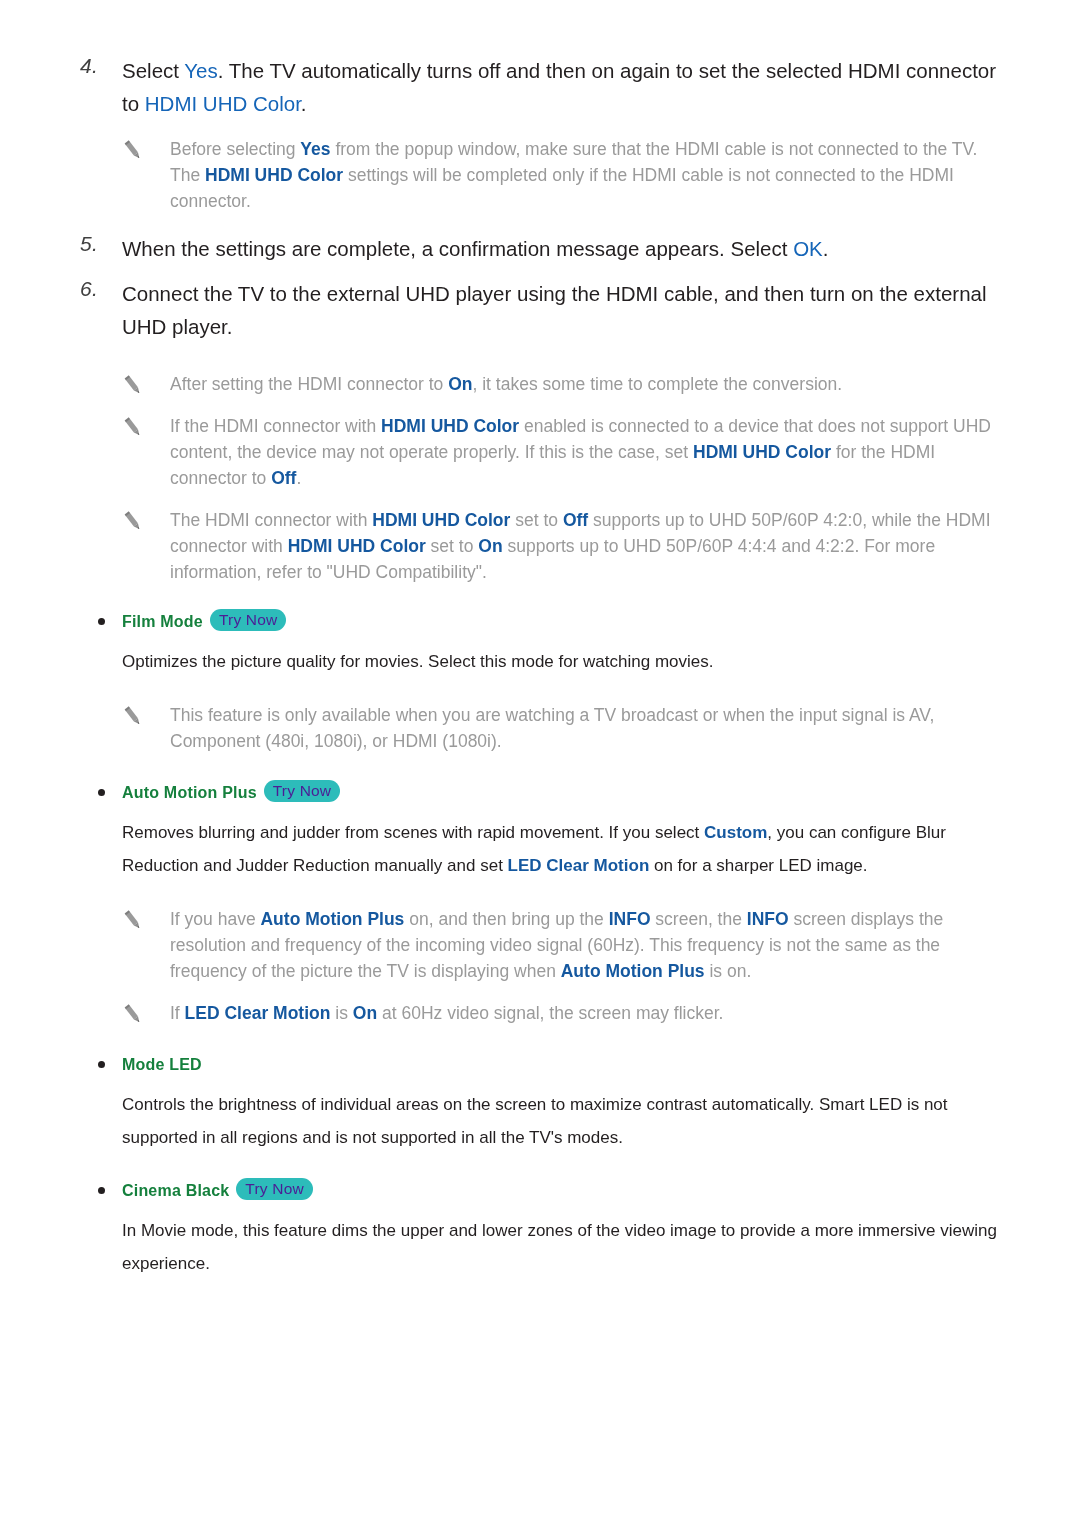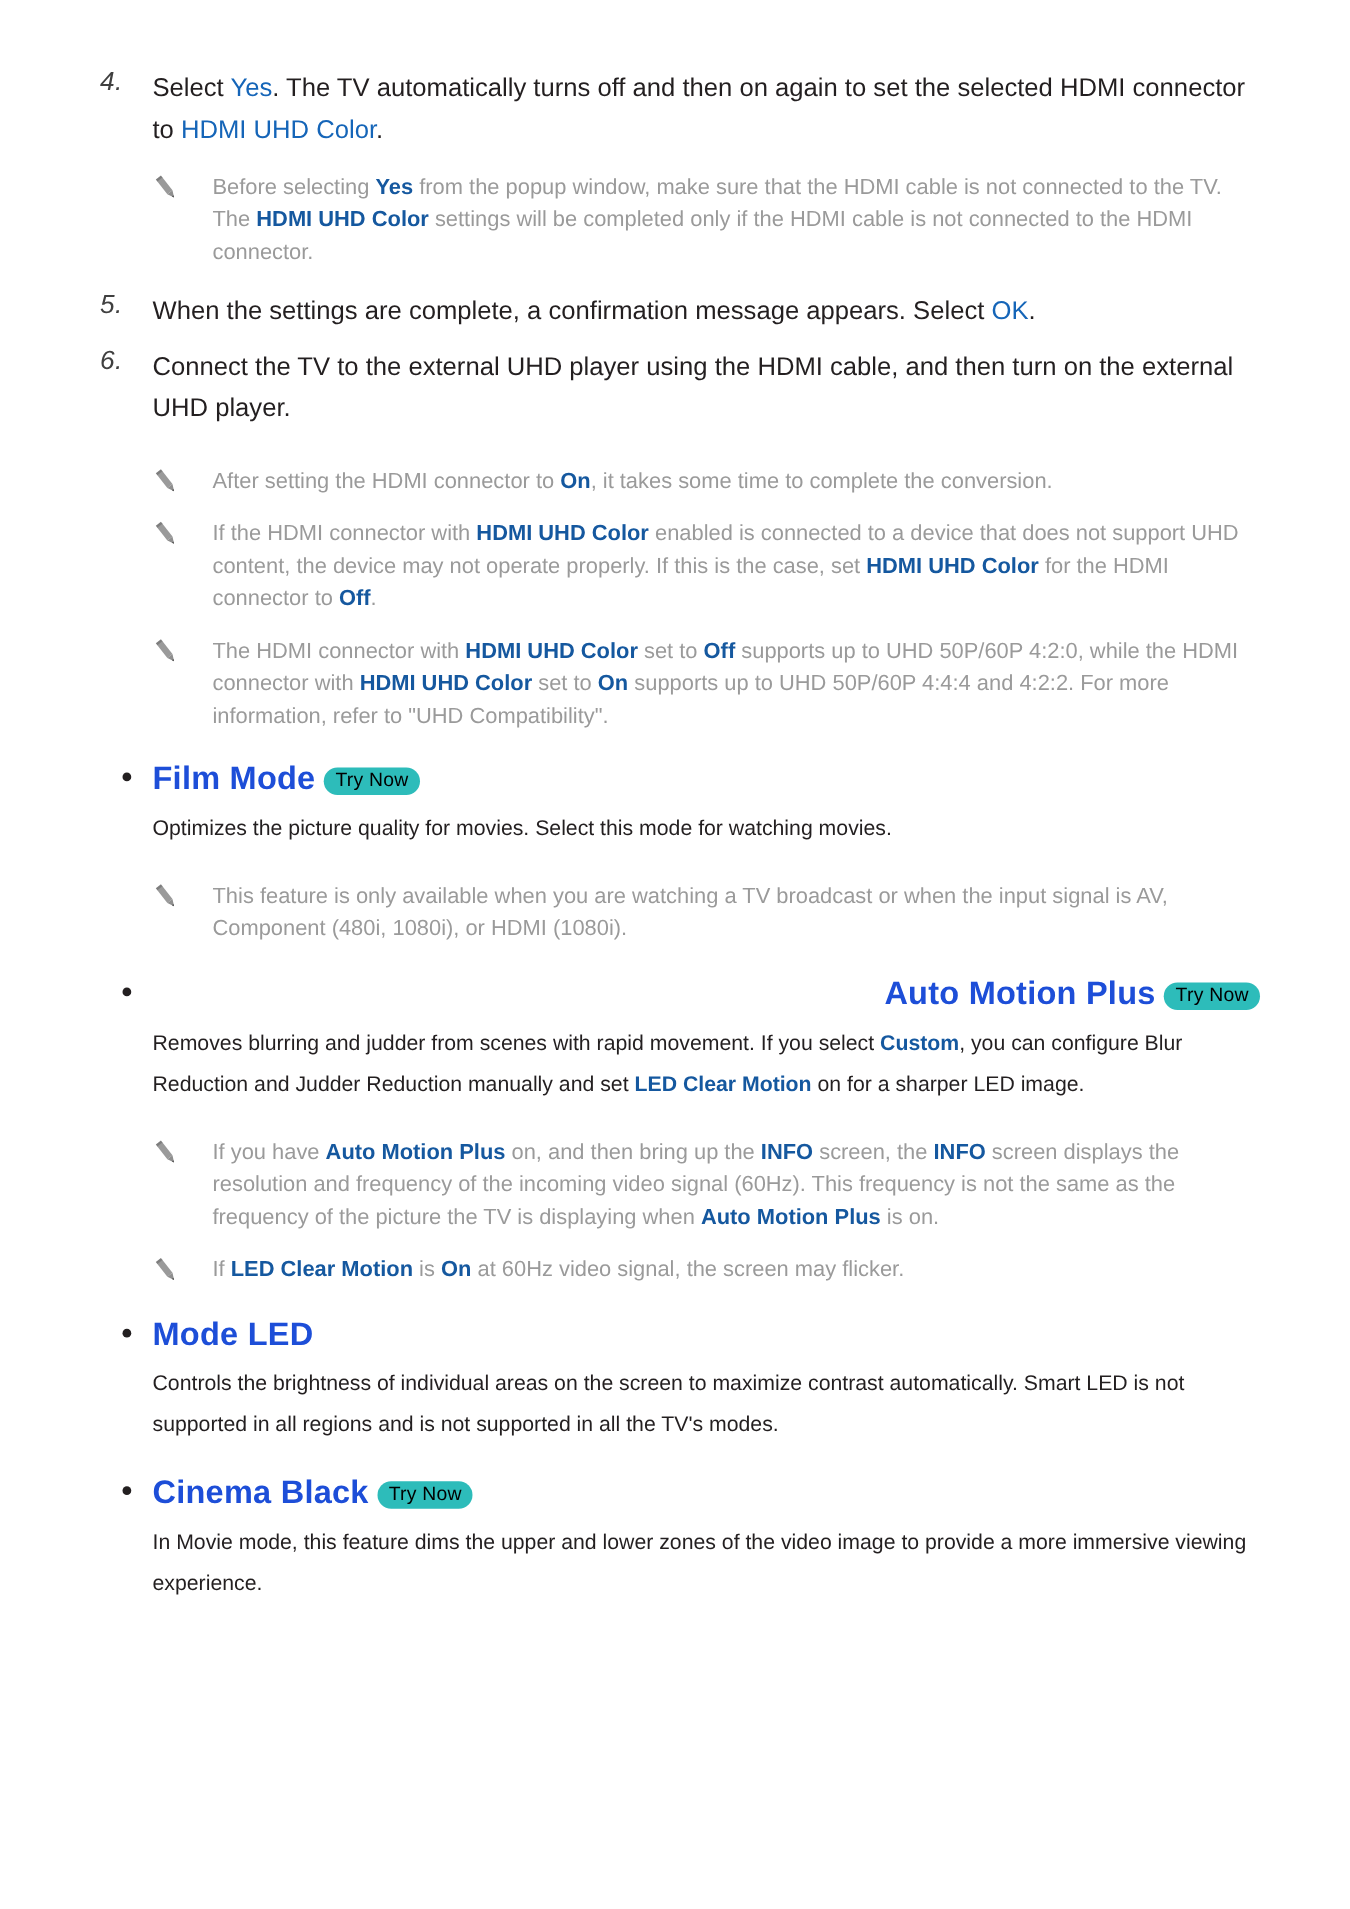--- a/index.html
+++ b/index.html
@@ -76,31 +76,31 @@
   .feature-bullet {
     position: absolute;
     left: 26px;
     top: 11px;
     width: 7px;
     height: 7px;
     border-radius: 50%;
     background: #231f20;
   }
   .feature-title {
-    font-size: 26px;
+    font-size: 16px;
     line-height: 30px;
     font-weight: bold;
-    color: #1d4ed8;
+    color: #15803d;
     letter-spacing: 0.2px;
     display: inline;
   }
   .badge {
     display: inline-block;
     background: #2dbcba;
-    color: #000000;
+    color: #4c1d95;
     font-size: 15.5px;
     line-height: 19px;
     font-weight: normal;
     border-radius: 11px;
     padding: 1px 9px 2px 9px;
     margin-left: 7px;
     position: relative;
     top: -2px;
     letter-spacing: 0.2px;
     white-space: nowrap;
@@ -206,21 +206,21 @@
           <rect x="11" y="3.5" width="5.2" height="13.5" fill="#9a9a9a"></rect>
           <rect x="11" y="2" width="5.2" height="2" fill="#7d7d7d"></rect>
           <polygon points="11,17 16.2,17 13.6,22.4" fill="#8f8f8f"></polygon>
           <polygon points="12.8,20.6 14.4,20.6 13.6,22.4" fill="#4d4d4d"></polygon>
         </g>
       </svg>
     </span>
     <span class="note-text"><span>This feature is only available when you are watching a TV broadcast or when the input signal is AV, Component (480i, 1080i), or HDMI (1080i).</span></span>
   </div>
 
-  <div class="feature" style="margin-top:24px;text-align:right;">
+  <div class="feature" style="margin-top:24px;">
     <span class="feature-bullet"></span>
     <span class="feature-title">Auto Motion Plus</span><span class="badge">Try Now</span>
   </div>
   <div class="body-par"><span>Removes blurring and judder from scenes with rapid movement. If you select </span><span class="blb">Custom</span><span>, you can configure Blur Reduction and Judder Reduction manually and set </span><span class="blb">LED Clear Motion</span><span> on for a sharper LED image.</span></div>
 
   <div class="note" style="margin-top:24px;">
     <span class="note-icon">
       <svg width="26" height="26" viewBox="0 0 26 26">
         <g transform="rotate(-38 13 13)">
           <rect x="11" y="3.5" width="5.2" height="13.5" fill="#9a9a9a"></rect>

